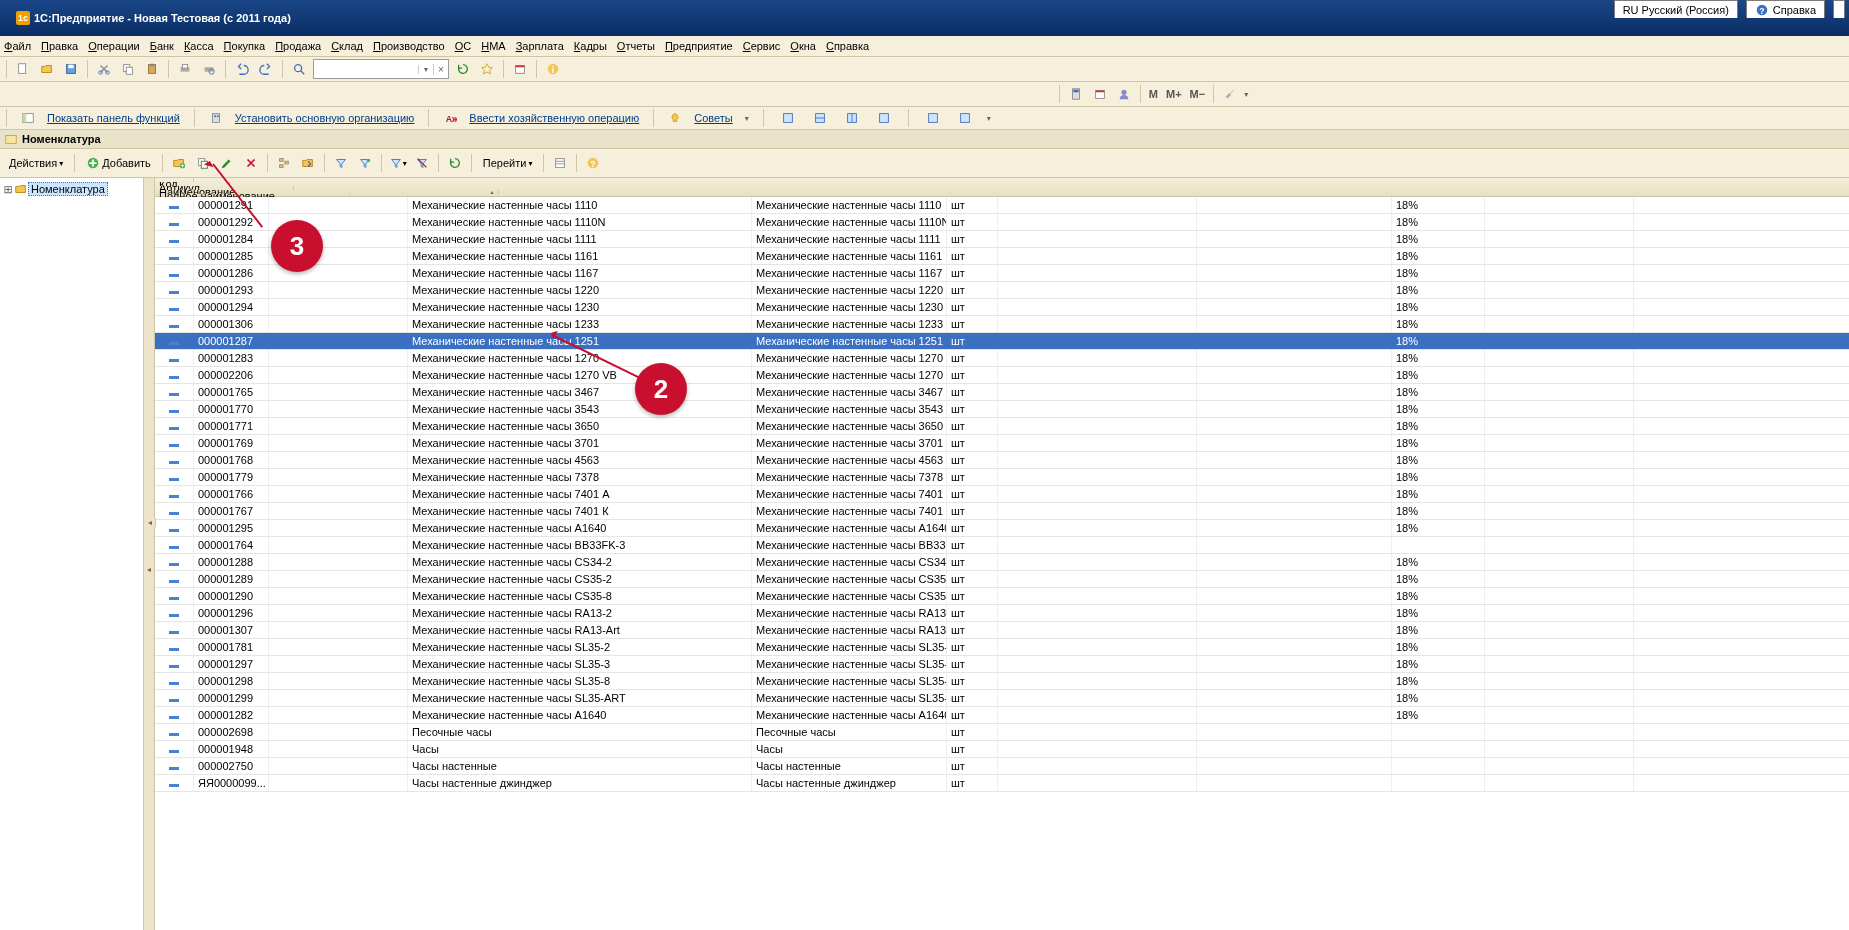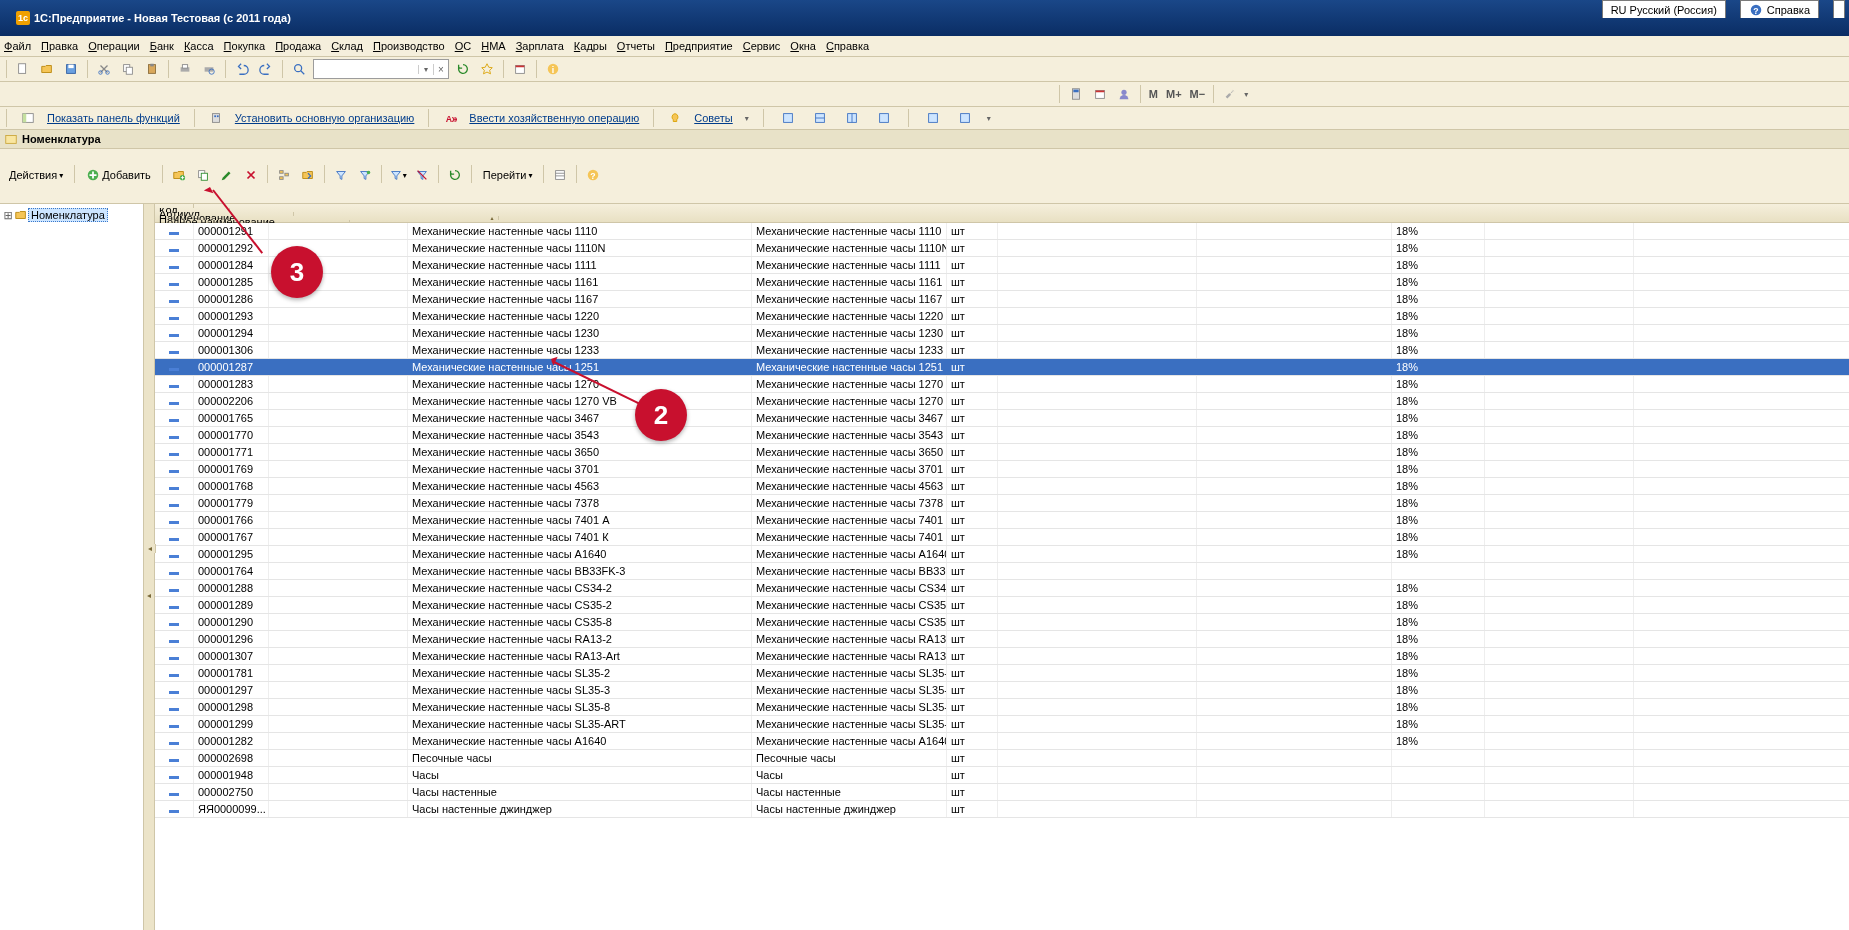--- a/index.html
+++ b/index.html
@@ -1,36 +1,36 @@
 <!DOCTYPE html>
 <html><head>
 <meta charset="utf-8">
 <style>
 html,body{margin:0;padding:0;font-family:Tahoma,Arial,sans-serif;font-size:11px;color:#000;background:#f5efdc;}
 body{width:1849px;height:930px;overflow:hidden;}
 .titlebar{height:36px;background:linear-gradient(#1a4788,#0a2d64);color:#fff;display:flex;align-items:center;padding-left:16px;position:relative;}
 .titlebar .logo{width:14px;height:14px;background:#f0a000;border-radius:2px;margin-right:4px;display:flex;align-items:center;justify-content:center;font-size:9px;font-weight:bold;color:#fff;}
 .titlebar .ttl{font-weight:bold;}
 .titlebar .tabs{position:absolute;right:4px;top:0;display:flex;height:18px;align-items:stretch;}
-.titlebar .tabs .tab{background:#fff;color:#000;border:1px solid #7a7a7a;border-bottom:none;padding:1px 8px;display:flex;align-items:center;gap:4px;font-size:11px;margin-right:14px;}
+.titlebar .tabs .tab{background:#fff;color:#000;border:1px solid #7a7a7a;border-bottom:none;padding:1px 8px;display:flex;align-items:center;gap:4px;font-size:11px;margin-right:8px;}
 .titlebar .tabs .drop{width:10px;background:#fff;border:1px solid #7a7a7a;border-bottom:none;display:flex;align-items:center;justify-content:center;font-size:8px;}
 .menu{height:20px;background:#f5efdc;border-bottom:1px solid #cfc6a8;display:flex;align-items:center;padding:0 4px;gap:10px;}
 .menu span{cursor:default;}
 .toolbar{height:24px;background:#f5efdc;border-bottom:1px solid #cfc6a8;display:flex;align-items:center;padding:0 4px;gap:4px;}
 .sep{width:1px;height:18px;background:#cfc6a8;margin:0 2px;}
 .tbtn{width:18px;height:18px;display:flex;align-items:center;justify-content:center;border:1px solid transparent;border-radius:2px;}
 .tbtn svg{width:14px;height:14px;}
 .combo{height:18px;border:1px solid #9c9c9c;background:#fff;display:flex;align-items:center;}
 .combo input{border:0;outline:0;height:16px;font:inherit;padding:0 2px;width:100px;}
 .combo .cx{width:14px;text-align:center;color:#666;border-left:1px solid #ccc;font-size:10px;}
 .combo .cd{width:14px;text-align:center;color:#666;border-left:1px solid #ccc;font-size:8px;}
 .linkbar{height:22px;background:#f5efdc;border-bottom:1px solid #cfc6a8;display:flex;align-items:center;padding:0 4px;gap:12px;}
 .linkbar a{color:#003c8b;text-decoration:underline;}
 .wintab{height:18px;background:#e8e2c8;border-bottom:1px solid #cfc6a8;display:flex;align-items:center;padding-left:4px;gap:4px;font-weight:bold;}
-.actbar{height:22px;background:#f5efdc;border-bottom:1px solid #cfc6a8;display:flex;padding:16px 4px;gap:4px;}
+.actbar{height:22px;background:#f5efdc;border-bottom:1px solid #cfc6a8;display:flex;align-items:center;padding:3px 4px;gap:4px;}
 .dropbtn{display:flex;align-items:center;gap:2px;padding:0 4px;height:18px;border:1px solid transparent;}
 .main{display:flex;height:calc(930px - 18px - 20px - 24px - 24px - 22px - 18px - 22px);}
 .tree{width:143px;border-right:1px solid #cfc6a8;background:#fff;}
 .tree .row{display:flex;align-items:center;height:18px;padding:2px;}
 .tree .sel{background:#cde5ff;border:1px dotted #3a78c9;}
 .splitbtn{width:10px;background:#ece4c9;border-right:1px solid #cfc6a8;display:flex;align-items:center;justify-content:center;font-size:8px;color:#7a6a3a;}
 .grid{flex:1;display:flex;flex-direction:column;position:relative;}
 .gridhead{display:flex;height:18px;background:linear-gradient(#f5efdc,#e8e0c3);border-bottom:1px solid #cfc6a8;flex-direction:column;}
 .gridhead .hc{border-right:1px solid #cfc6a8;padding:2px 4px;display:flex;align-items:center;white-space:nowrap;overflow:hidden;}
 .gridhead .hc.sort::after{content:"▴";font-size:8px;margin-left:auto;color:#7a6a3a;}

